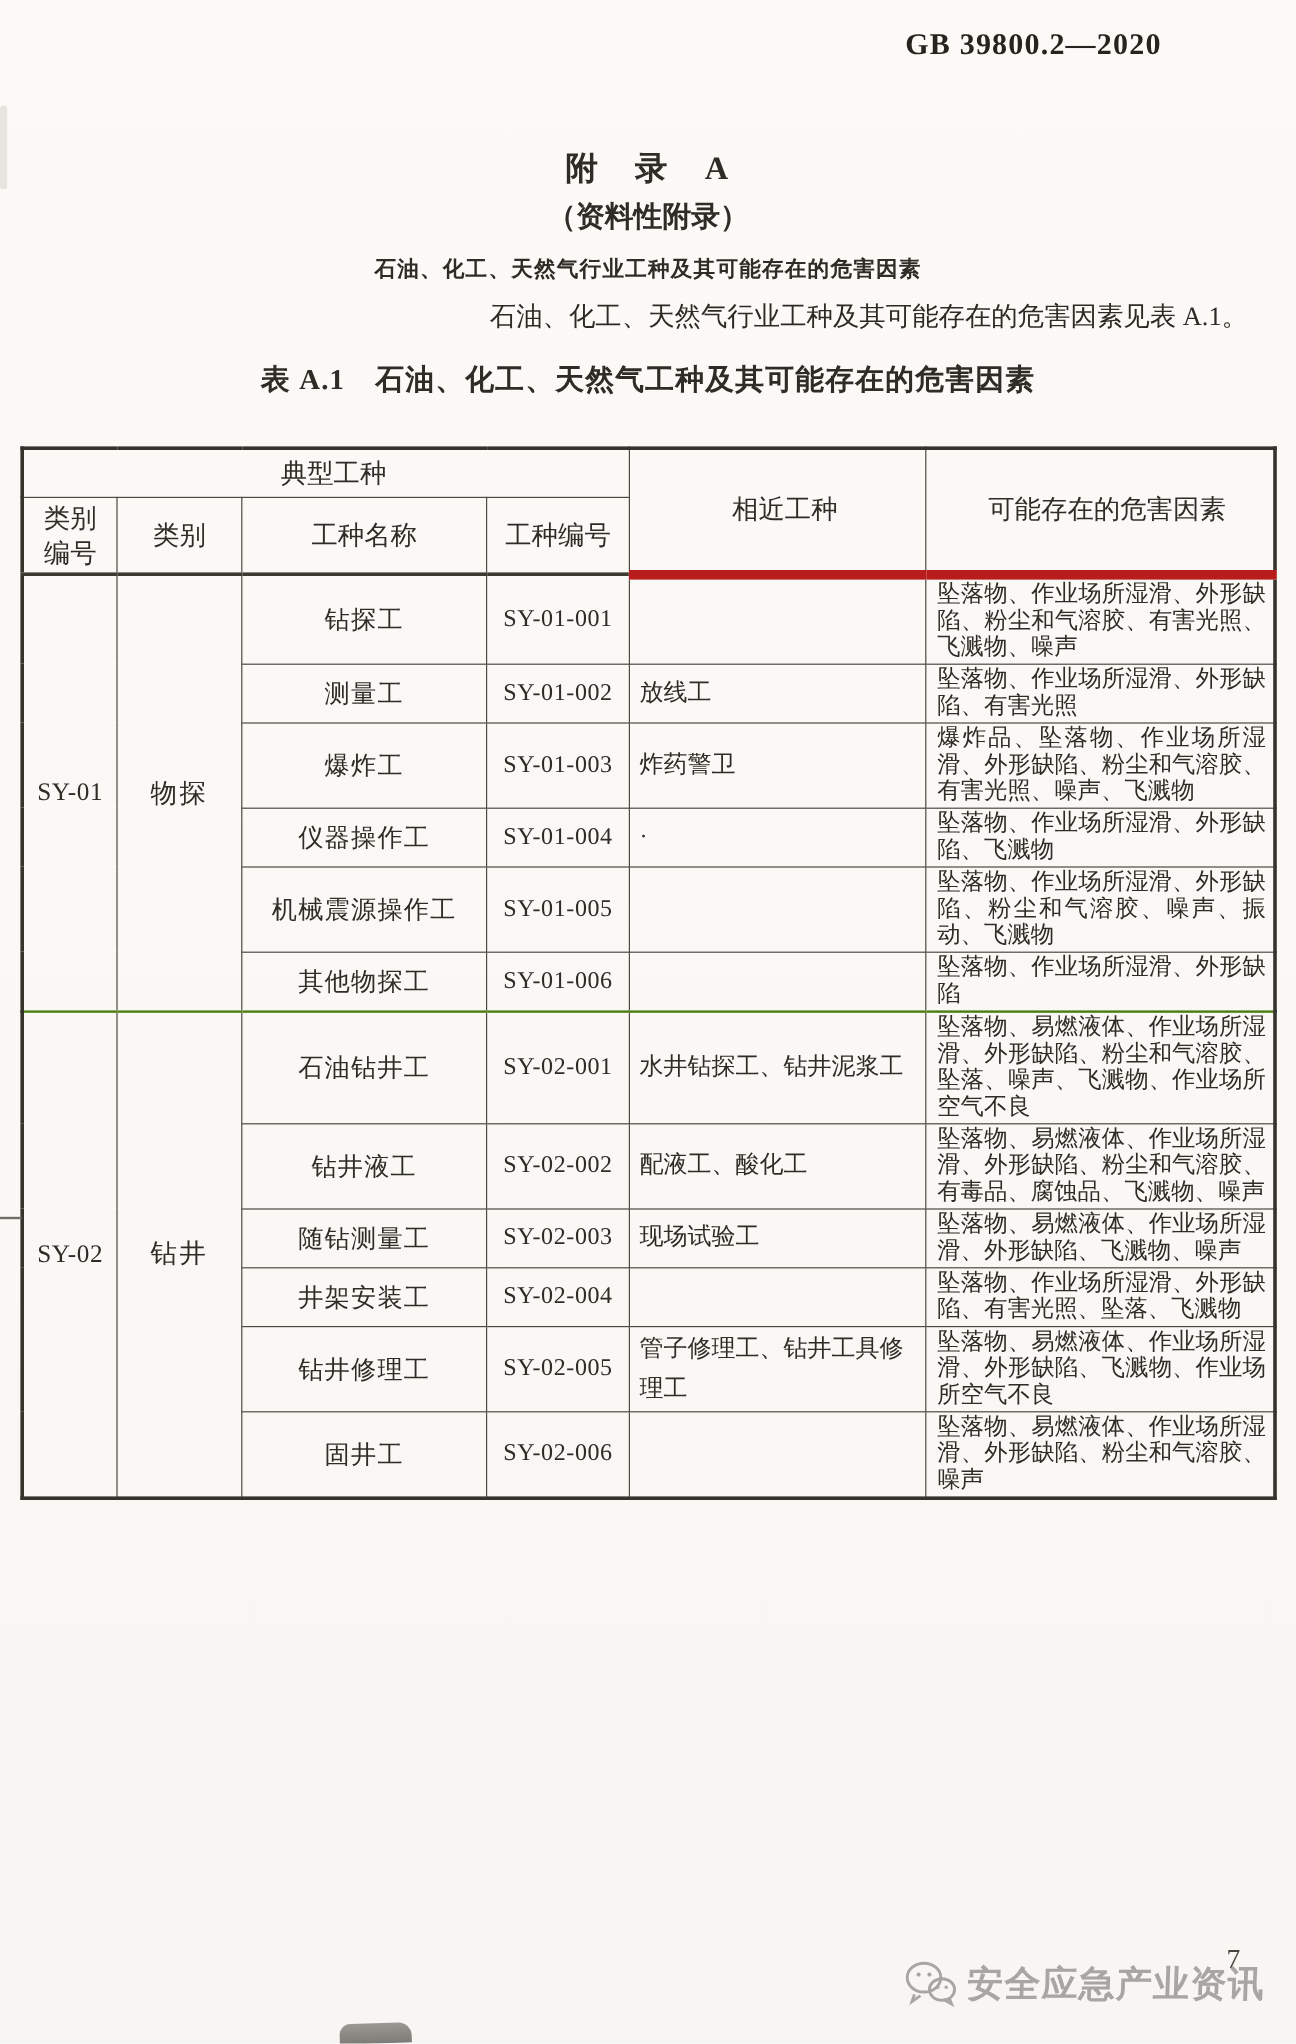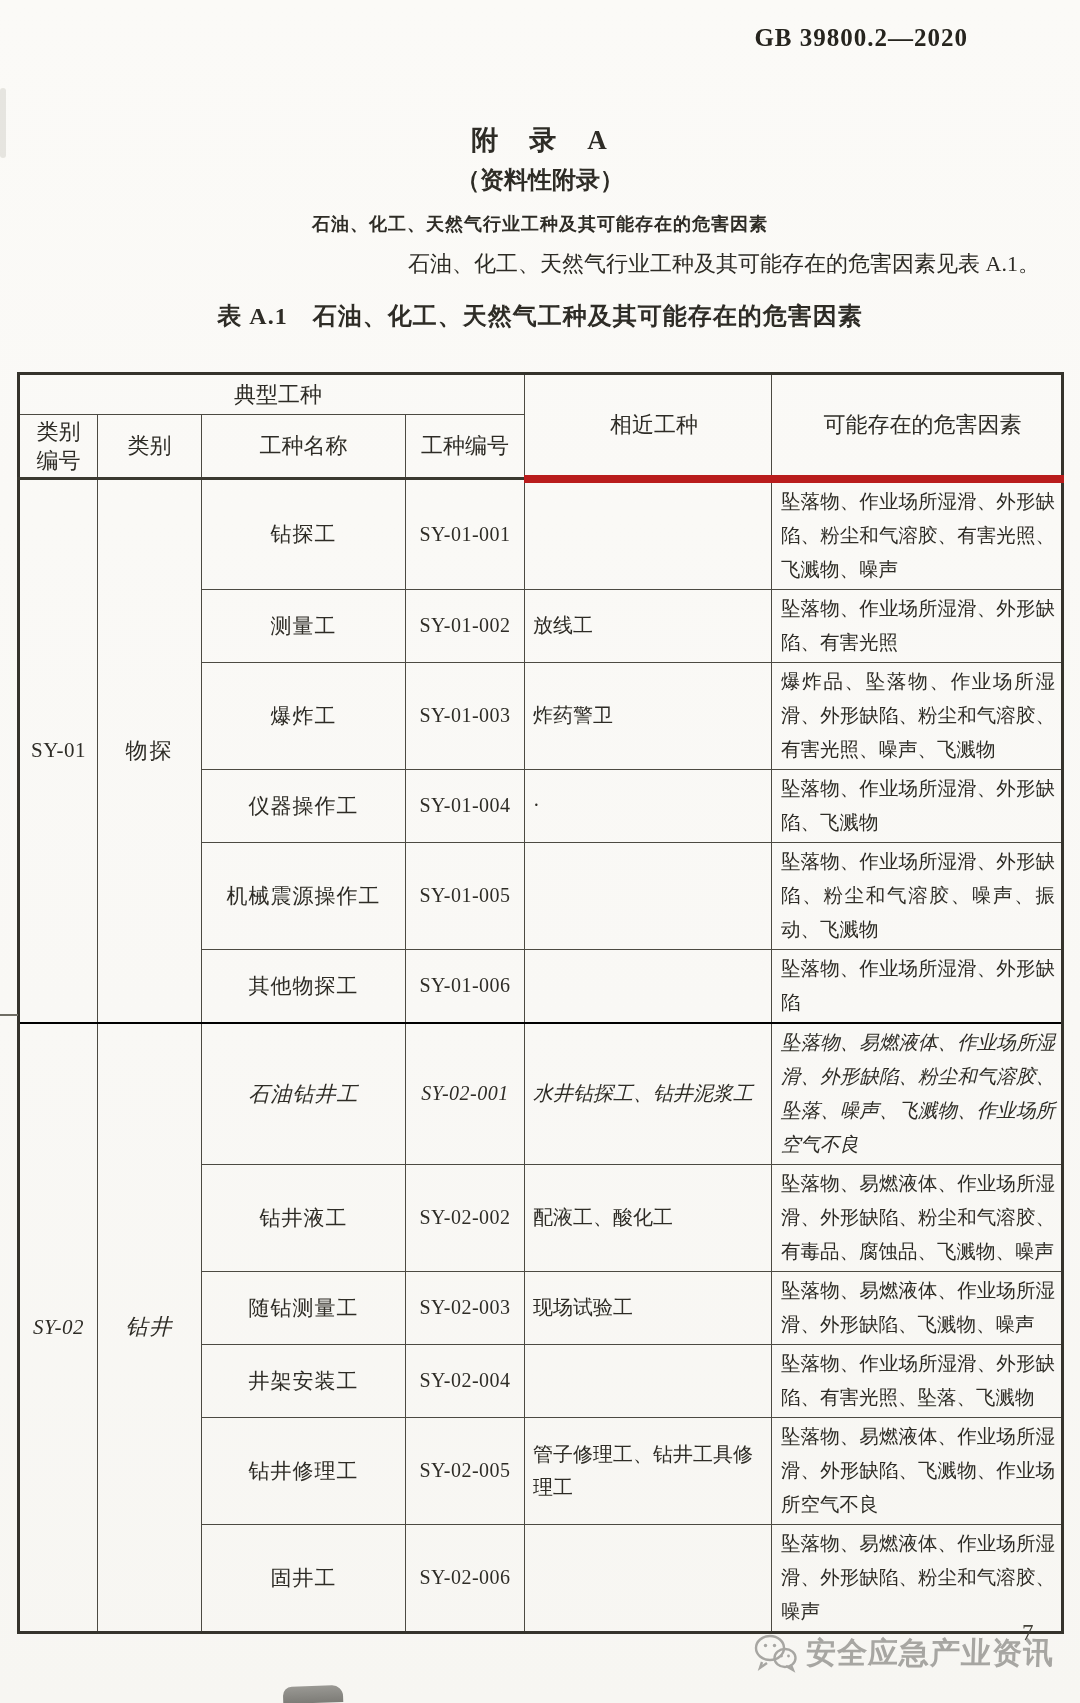--- a/index.html
+++ b/index.html
@@ -43,23 +43,23 @@
   thead tr.hrow2 th{border-bottom:3px solid #3b3930;}
   th.h-similar,th.h-hazards{font-size:22px;text-align:center;border-bottom:8px solid #b91c1c;}
   .catno-line{display:block;line-height:29px;}
   td.cell-catno{font-size:21px;text-align:center;letter-spacing:.5px;}
   td.cell-cat{font-size:22px;text-align:center;letter-spacing:2px;}
   td.cell-name{font-size:21px;text-align:center;letter-spacing:1px;}
   td.cell-code{font-size:20px;text-align:center;letter-spacing:.5px;}
   td.cell-similar{font-size:20px;text-align:left;padding-left:8px;line-height:33px;word-break:break-all;}
   td.cell-hazards{
     font-size:19.5px;text-align:justify;text-align-last:left;
-    padding:2px 6px 2px 9px;line-height:34px;word-break:break-all;
-  }
-  tr.group-start td{border-top:2px solid #000000;font-style:italic;}
+    padding:2px 6px 2px 9px;line-height:22px;word-break:break-all;
+  }
+  tr.group-start td{border-top:2px solid #4d7c0f;}
   .page-number{
     position:absolute;left:1022px;top:1620px;
     font-size:23px;color:#45433b;
   }
   .watermark{
     position:absolute;left:752px;top:1632px;
     display:flex;align-items:center;gap:8px;
     color:#a7a6a2;
   }
   .watermark-text{

